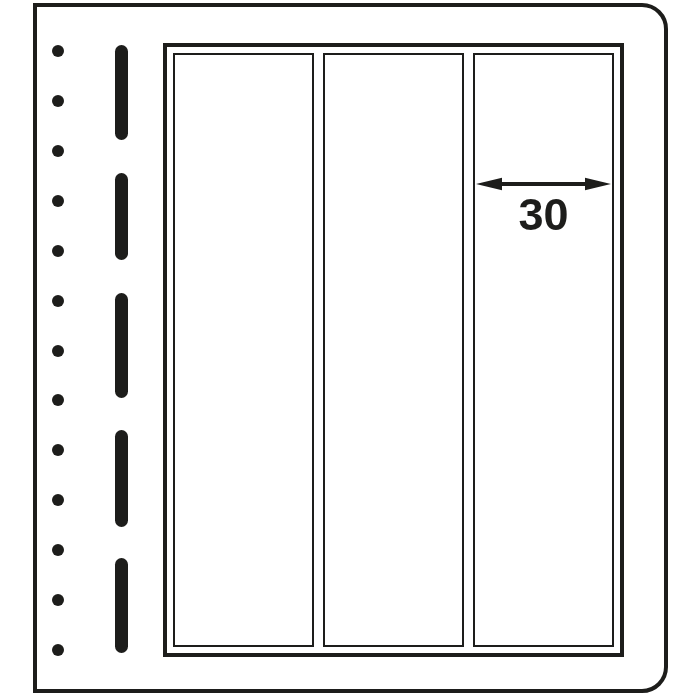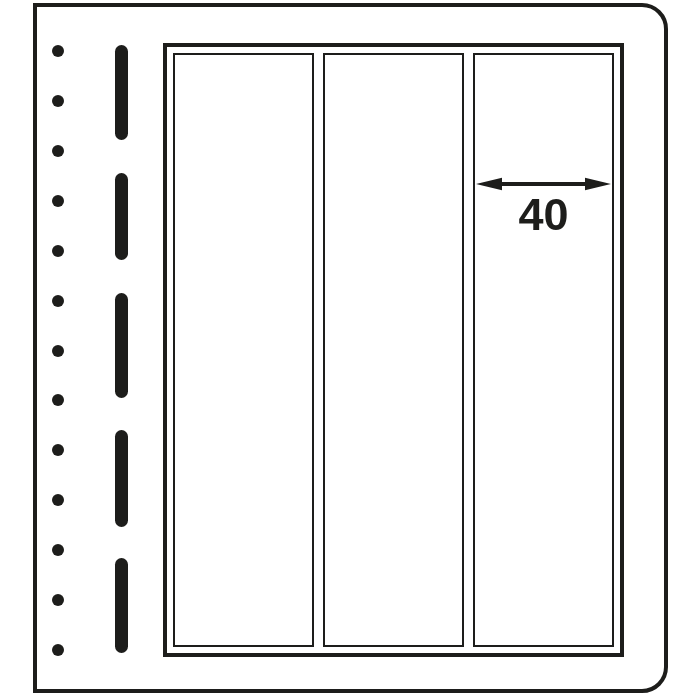--- a/index.html
+++ b/index.html
@@ -113,19 +113,19 @@
 
       <div class="dim-arrow">
         <svg viewBox="0 0 135 14" preserveAspectRatio="none" aria-hidden="true">
           <line x1="20" y1="7" x2="115" y2="7" stroke="currentColor" stroke-width="4" fill="none"></line>
           <polygon points="0,7 26,0.8 26,13.2" fill="currentColor"></polygon>
           <polygon points="135,7 109,0.8 109,13.2" fill="currentColor"></polygon>
         </svg>
       </div>
 
       <div class="dim-label">
-        <div>40</div>
+        <div>30</div>
       </div>
 
     </div>
   </div>
 
 </div>
 
 </body></html>

